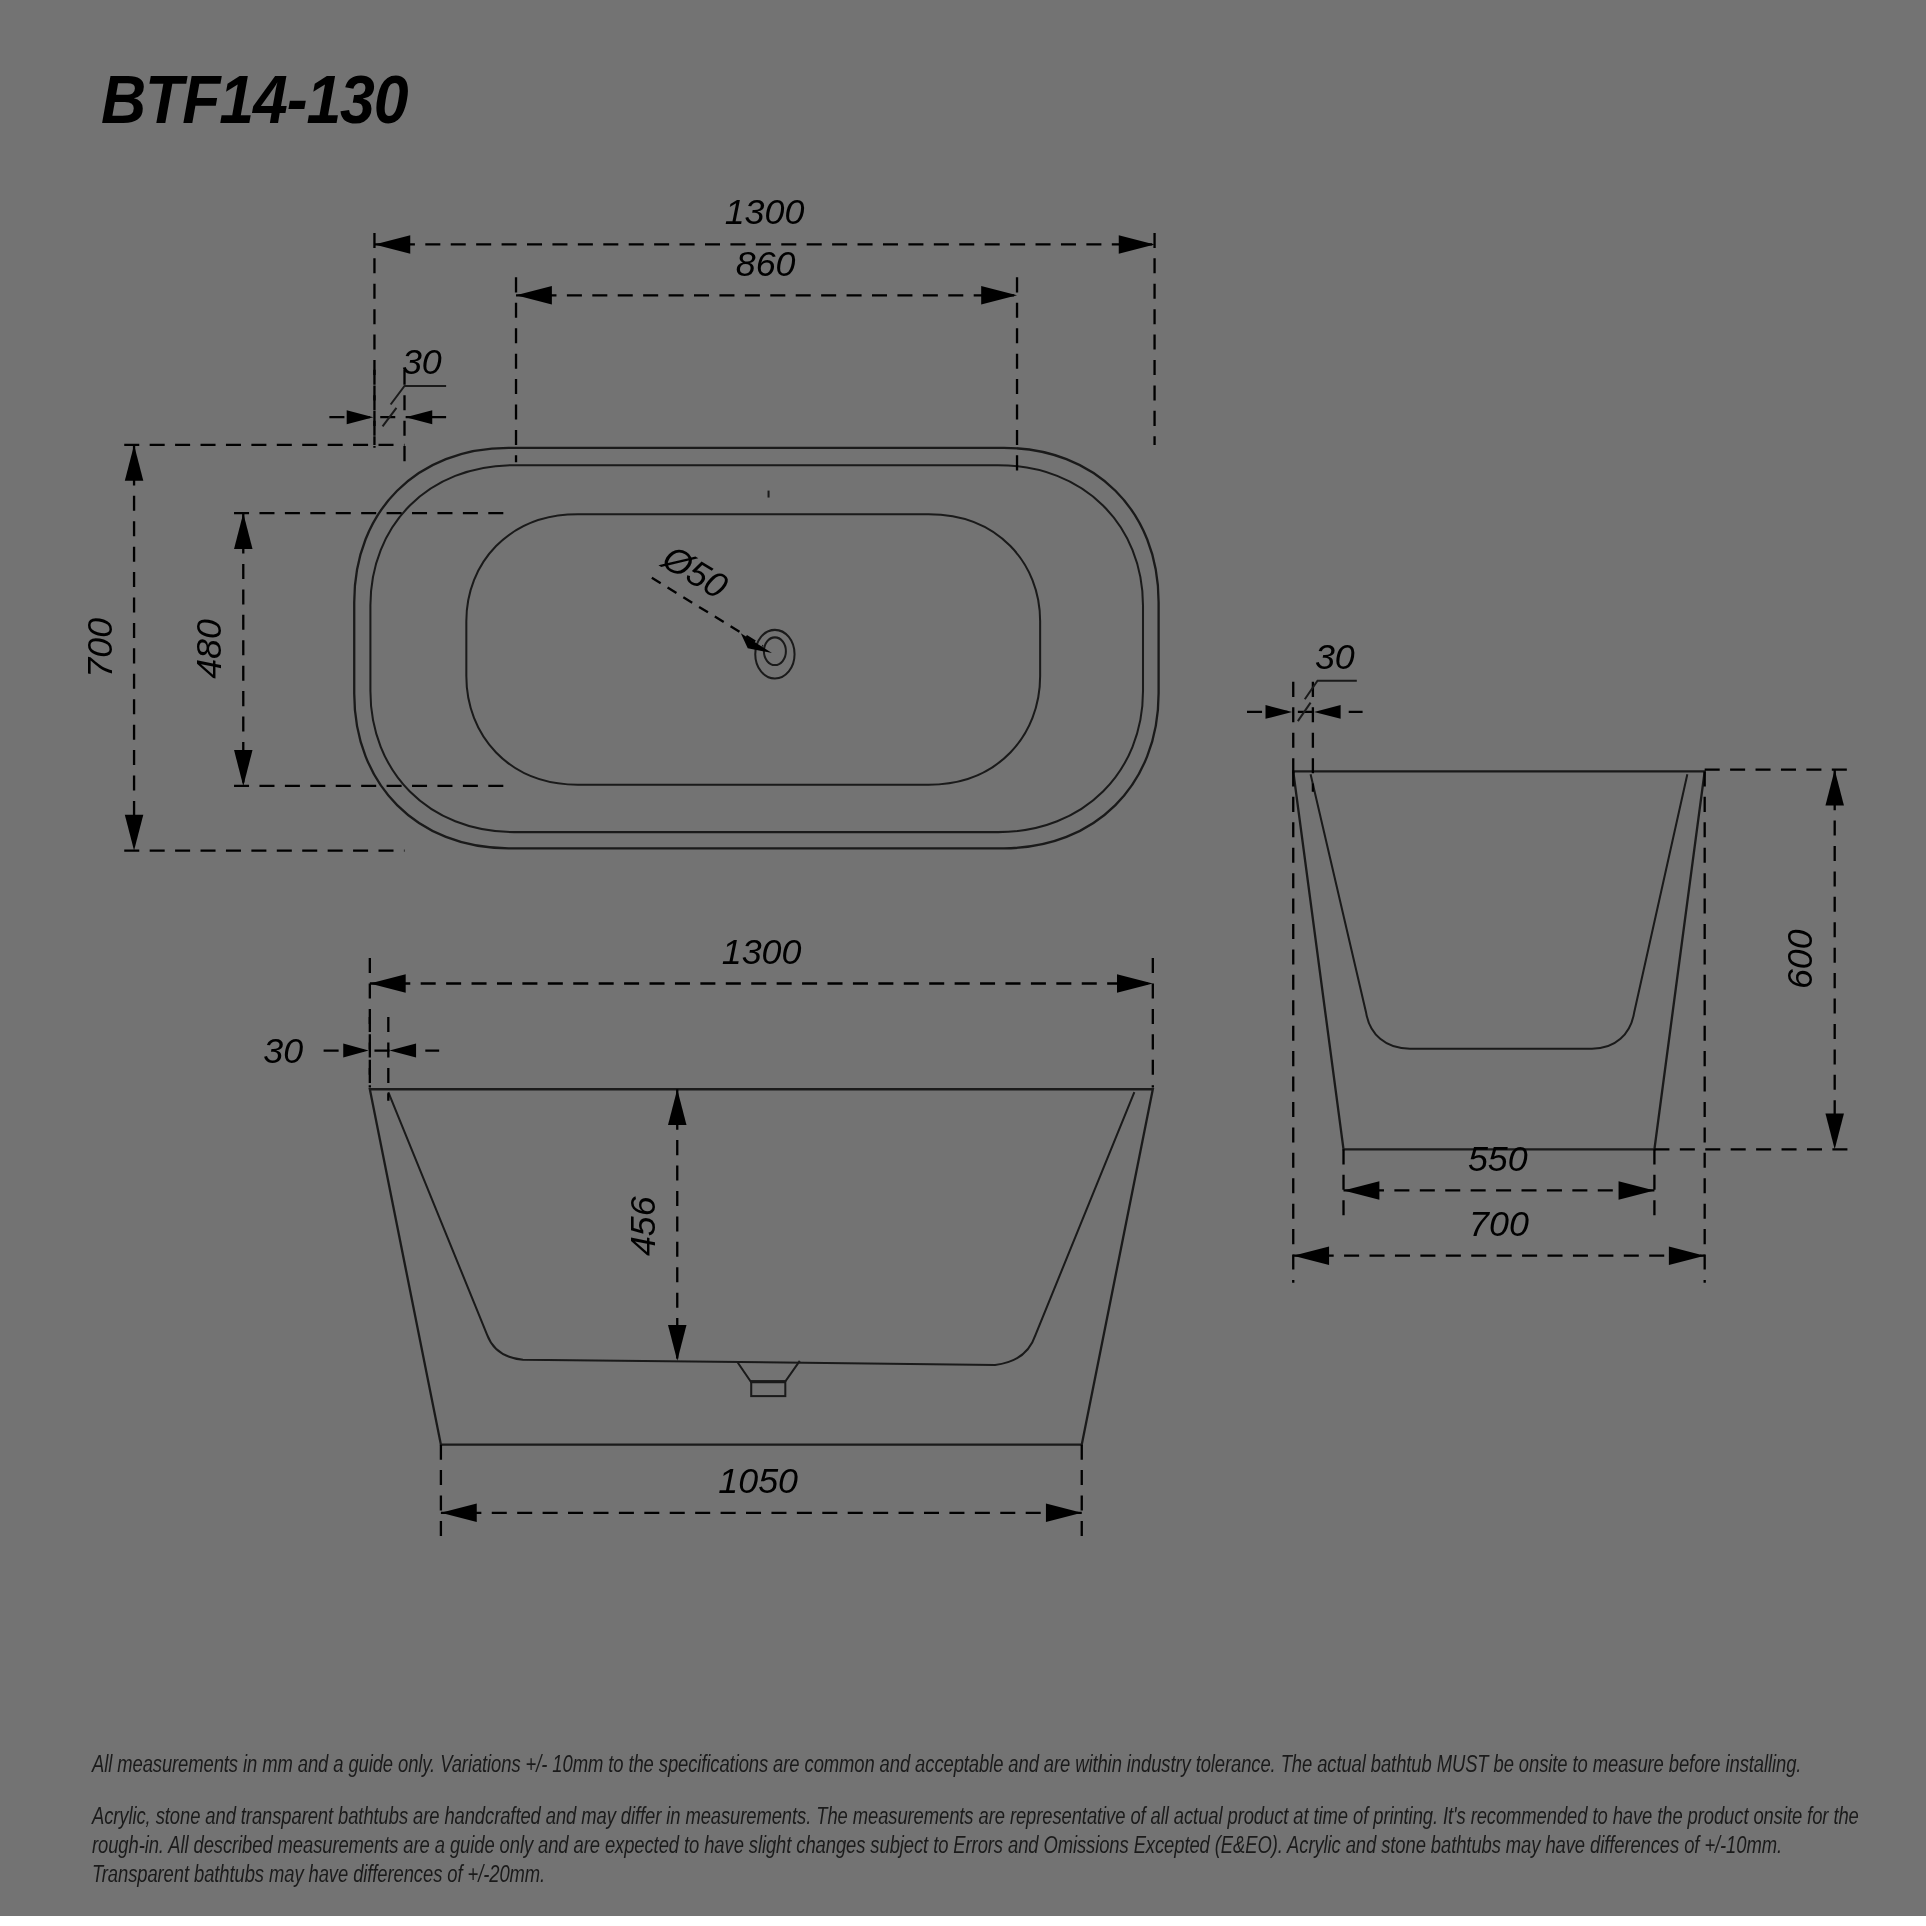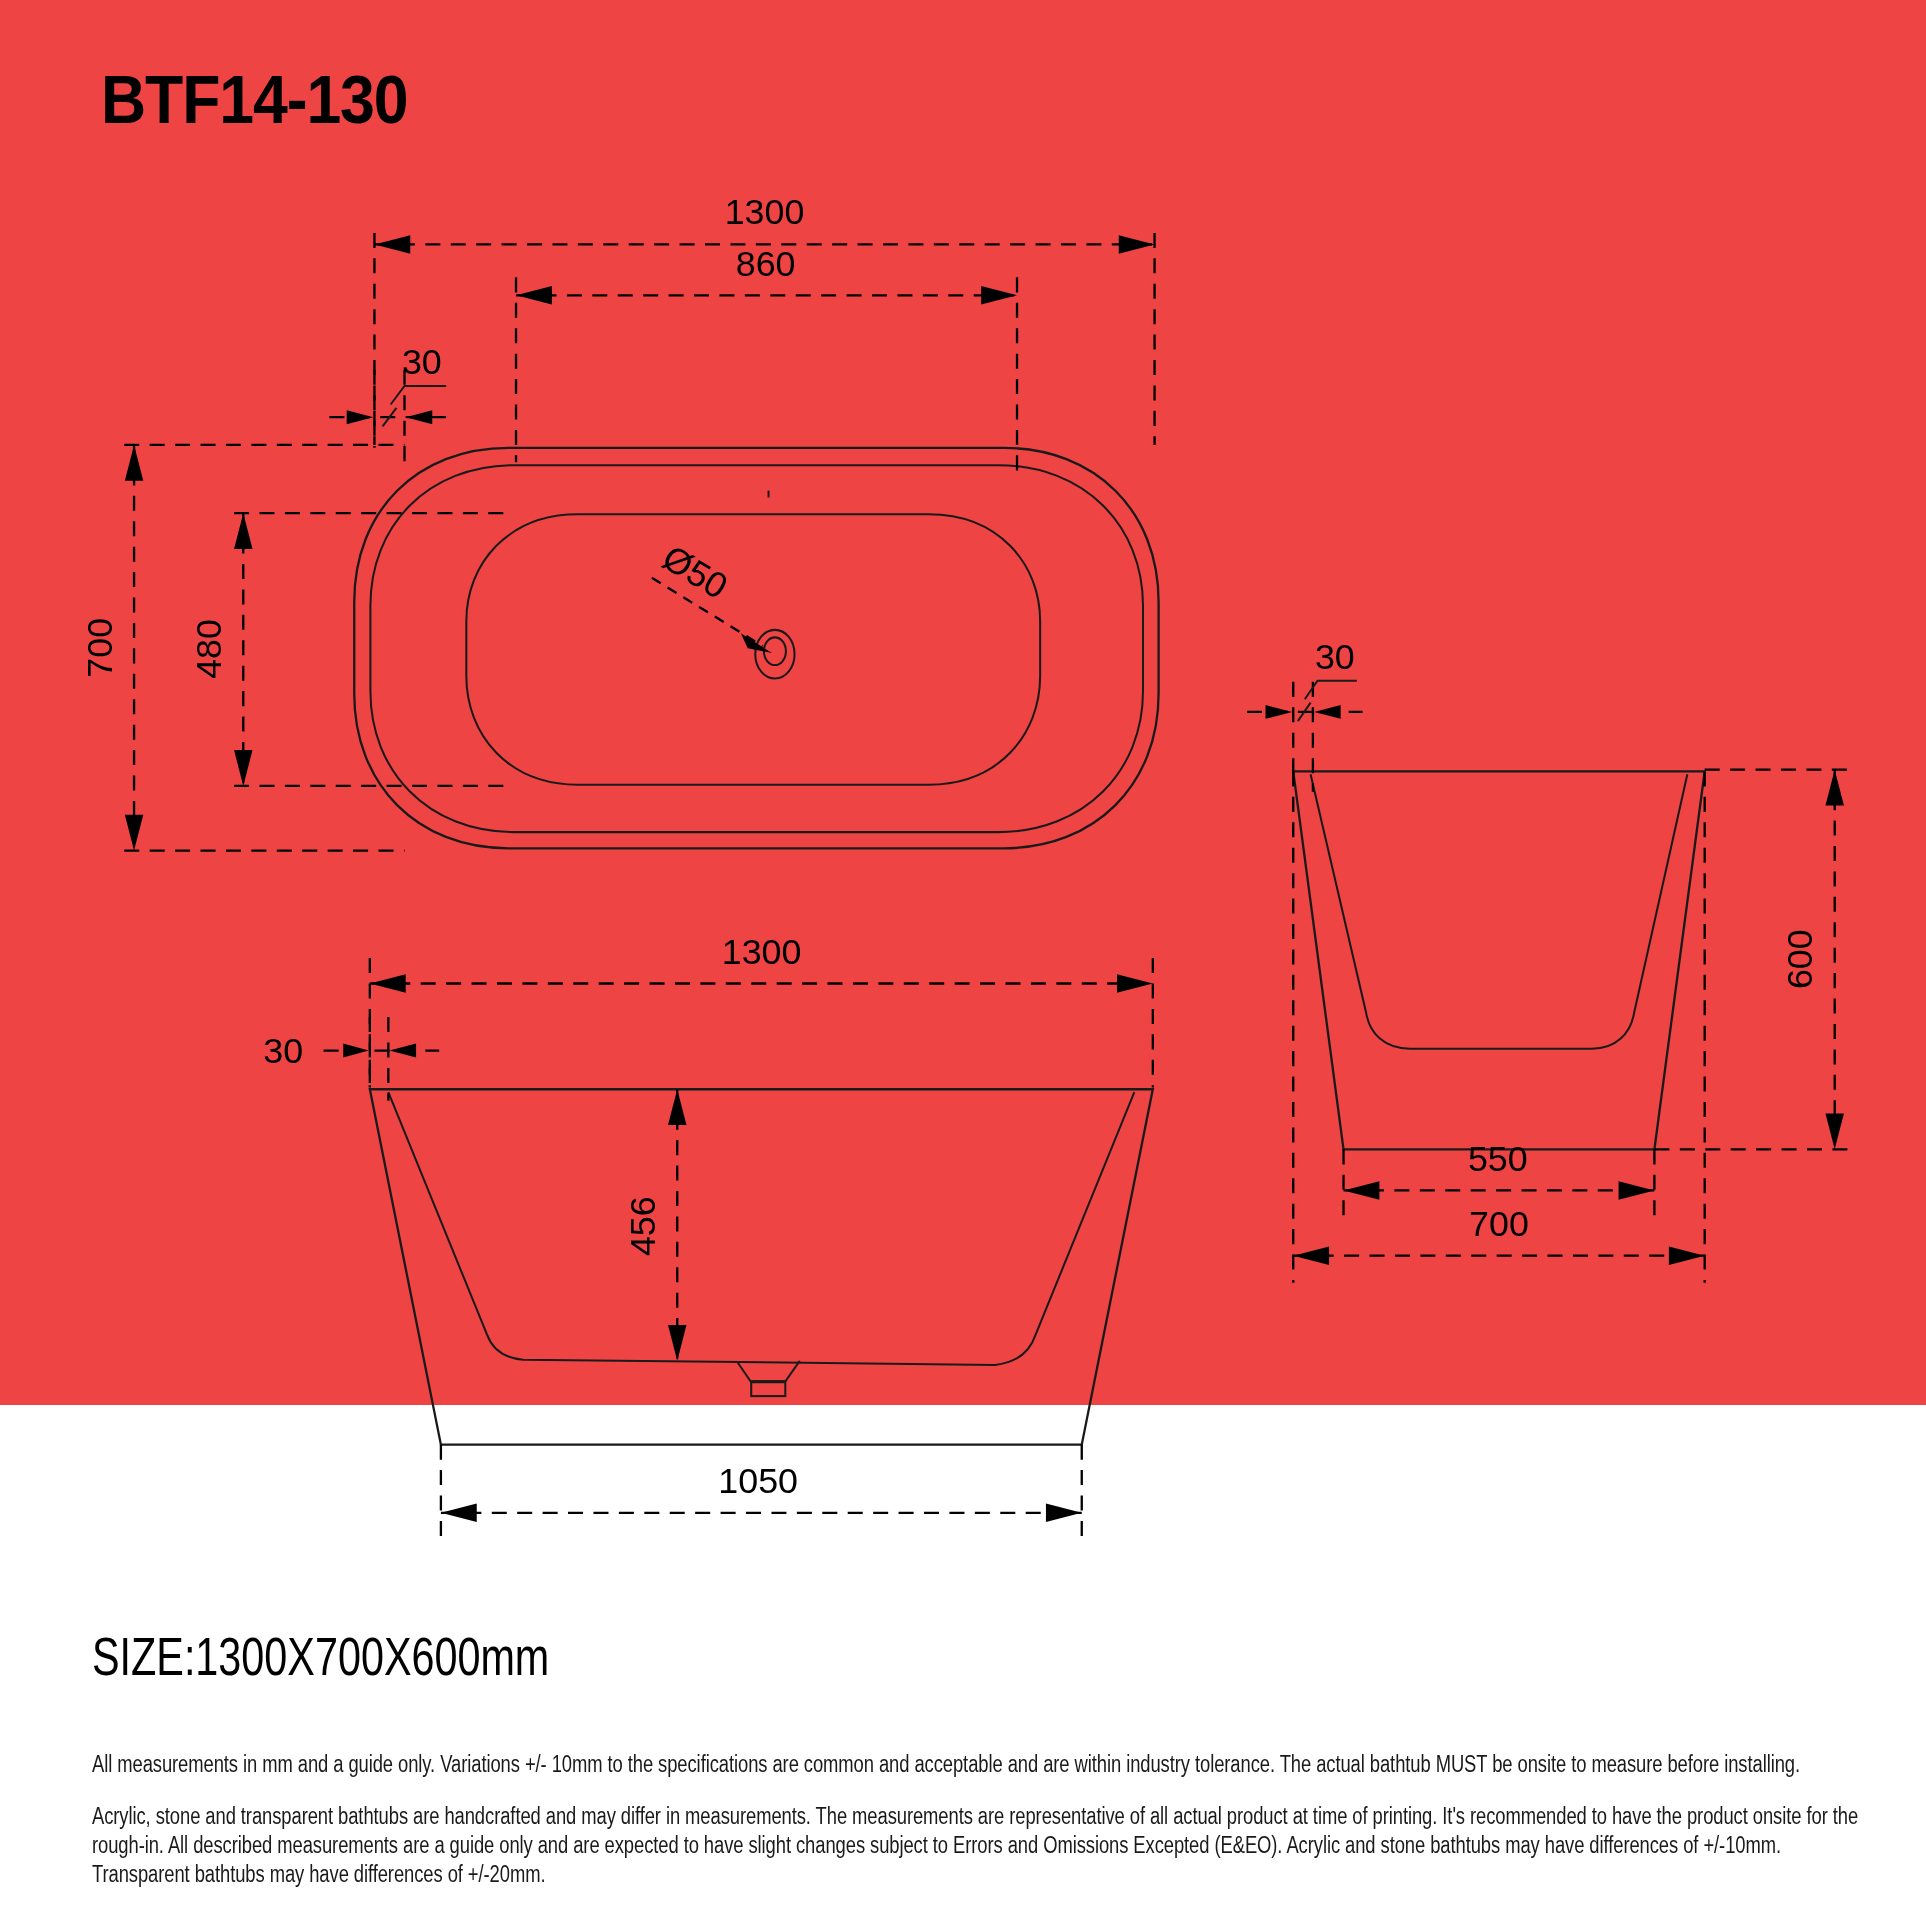--- a/index.html
+++ b/index.html
@@ -12,22 +12,23 @@
     width: 1926px;
     height: 1926px;
     font-family: "Liberation Sans", sans-serif;
     color: #000000;
     position: relative;
     overflow: hidden;
   }
   #sheet {
     position: relative;
     width: 1926px;
-    height: 1405px;
-    background: #ef4444;
+    height: 1916px;
+    background: #737373;
+    font-style: italic;
   }
   
   #title-block {
     position: absolute;
     left: 101px;
     top: 65px;
     width: 809px;
     height: 75px;
   }
   #product-title {
@@ -304,23 +305,20 @@
         <line class="extline" x1="1872" y1="2500" x2="1872" y2="2660"></line>
         <line class="dimline" x1="763" y1="2618" x2="1872" y2="2618"></line>
         <polygon class="arrowfill" points="763,2618 825,2602 825,2634"></polygon>
         <polygon class="arrowfill" points="1872,2618 1810,2602 1810,2634"></polygon>
         <text class="dim-text" x="1312" y="2584">1050</text>
       </g>
 
     </svg>
   </div>
 
-  <div id="size-block">
-    <div id="size-heading">SIZE:1300X700X600mm</div>
-  </div>
 
   <div id="disclaimer">
     <p class="disclaimer-para">All measurements in mm and a guide only. Variations +/- 10mm to the specifications are common and acceptable and are within industry tolerance. The actual bathtub MUST be onsite to measure before installing.</p>
     <p class="disclaimer-para">Acrylic, stone and transparent bathtubs are handcrafted and may differ in measurements. The measurements are representative of all actual product at time of printing. It's recommended to have the product onsite for the rough-in. All described measurements are a guide only and are expected to have slight changes subject to Errors and Omissions Excepted (E&amp;EO). Acrylic and stone bathtubs may have differences of +/-10mm. Transparent bathtubs may have differences of +/-20mm.</p>
   </div>
 
 </div>
 
 
 </body></html>

